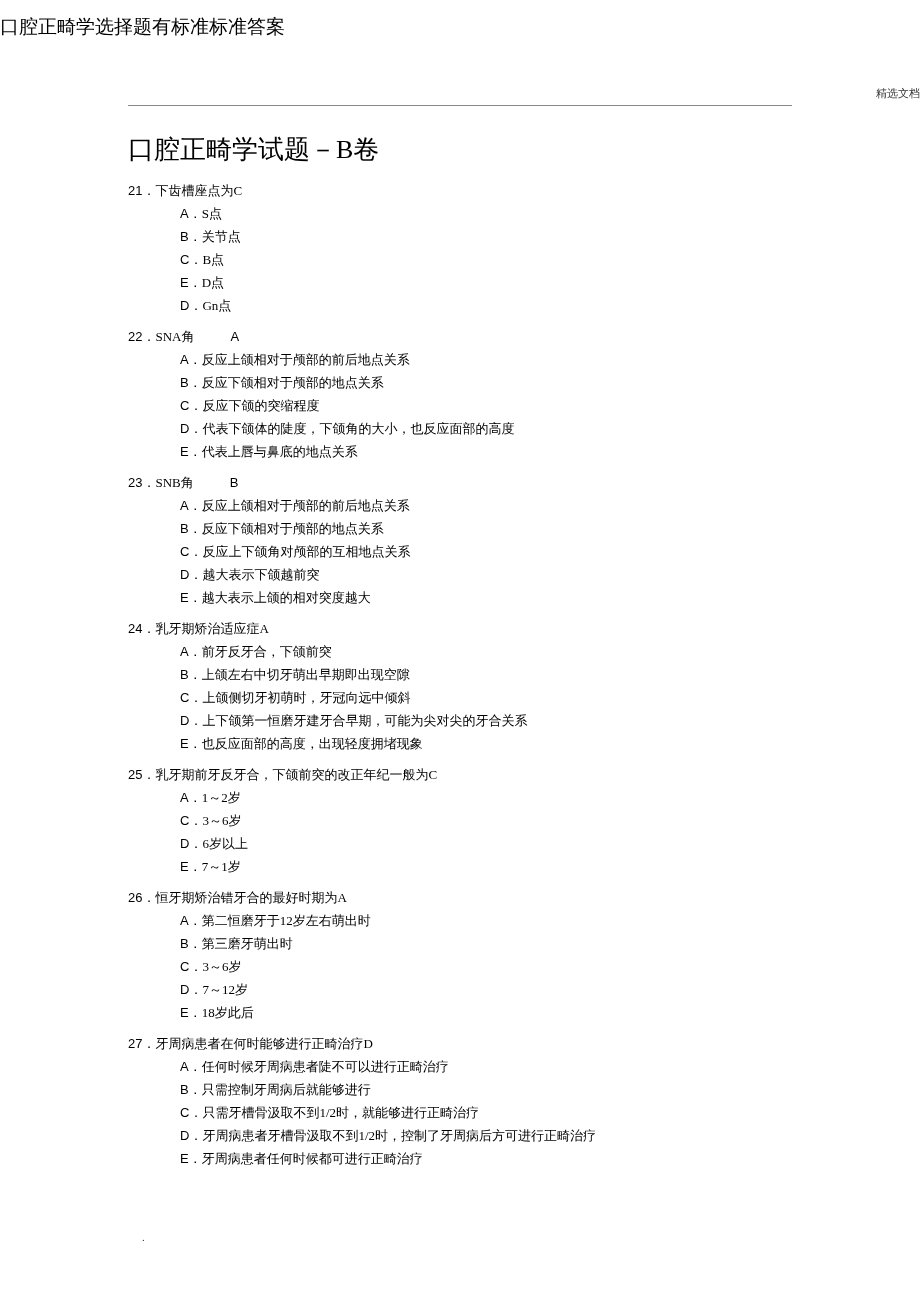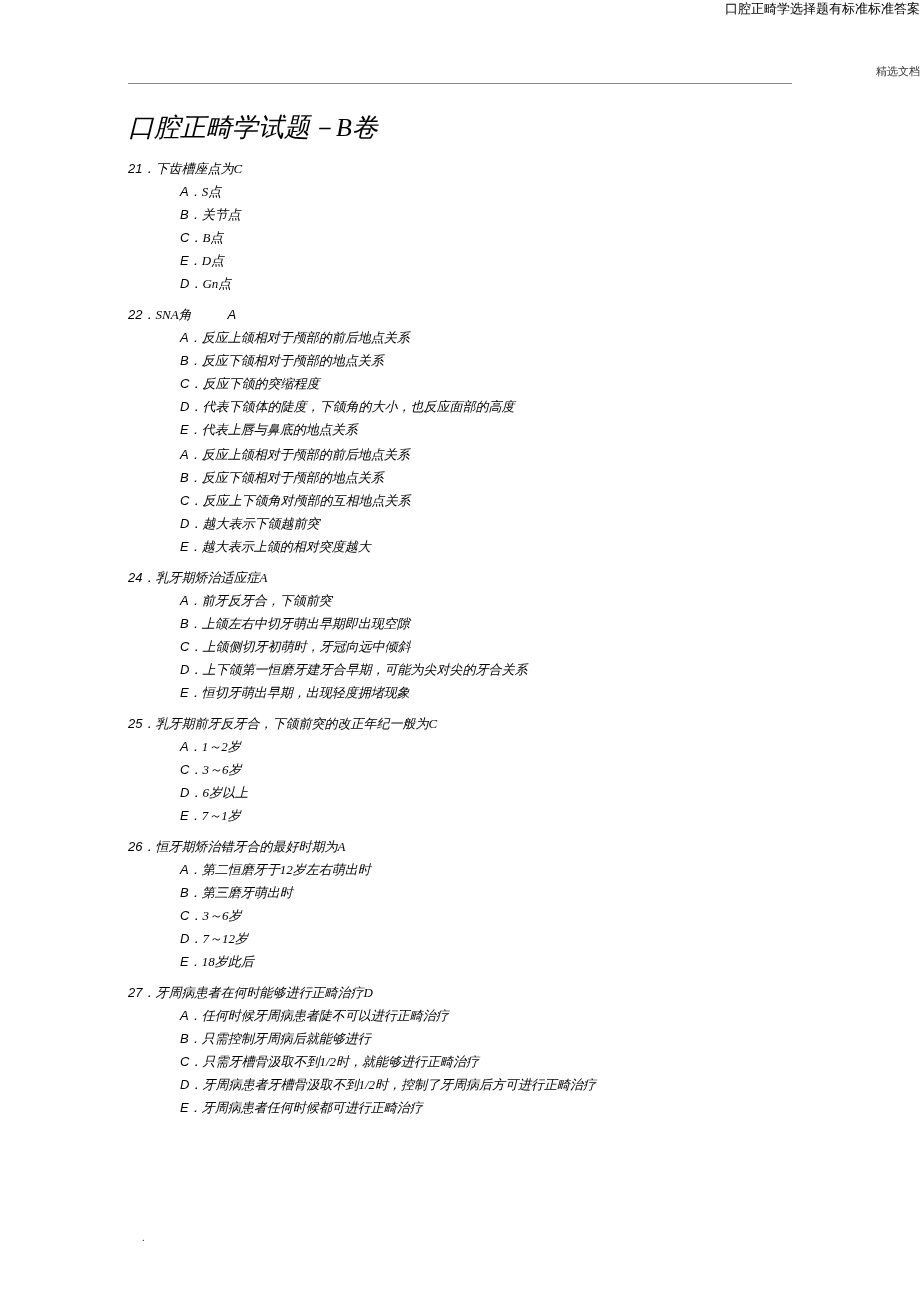--- a/index.html
+++ b/index.html
@@ -9,39 +9,39 @@
     }
     body {
       width: 920px;
       min-height: 1303px;
       background: #fff;
       font-family: "SimSun", "宋体", serif;
       color: #000;
       position: relative;
     }
     .page-header-top {
-      text-align: right;
-      font-size: 13px;
+      text-align: left;
+      font-size: 19px;
+      padding-top: 14px;
       font-family: "SimSun", "宋体", serif;
     }
     .page-header-right {
       text-align: right;
       font-size: 11px;
       padding-top: 46px;
       font-family: "SimSun", "宋体", serif;
       color: #333;
     }
     .hr-line {
       margin: 4px 128px 0 128px;
       border: none;
       border-top: 1px solid #888;
     }
     .content {
       padding: 26px 104px 0 128px;
-      font-style: italic;
     }
     .title {
       font-size: 26px;
       font-family: "SimSun", "宋体", serif;
       font-weight: normal;
       margin-bottom: 12px;
       letter-spacing: 0px;
     }
     .question {
       margin-bottom: 2px;
@@ -104,36 +104,37 @@
         <div class="q-line"><span class="qnum">22</span><span>．</span><span>SNA角</span><span class="ans-gap"></span><span class="opt-label">A</span></div>
         <div class="options">
           <div class="opt-line"><span class="opt-label">A</span><span>．</span><span>反应上颌相对于颅部的前后地点关系</span></div>
           <div class="opt-line"><span class="opt-label">B</span><span>．</span><span>反应下颌相对于颅部的地点关系</span></div>
           <div class="opt-line"><span class="opt-label">C</span><span>．</span><span>反应下颌的突缩程度</span></div>
           <div class="opt-line"><span class="opt-label">D</span><span>．</span><span>代表下颌体的陡度，下颌角的大小，也反应面部的高度</span></div>
           <div class="opt-line"><span class="opt-label">E</span><span>．</span><span>代表上唇与鼻底的地点关系</span></div>
         </div>
       </div>
       <div class="question">
+        <div class="q-line"><span class="qnum">23</span><span>．</span><span>SNB角</span><span class="ans-gap"></span><span class="opt-label">B</span></div>
         <div class="options">
           <div class="opt-line"><span class="opt-label">A</span><span>．</span><span>反应上颌相对于颅部的前后地点关系</span></div>
           <div class="opt-line"><span class="opt-label">B</span><span>．</span><span>反应下颌相对于颅部的地点关系</span></div>
           <div class="opt-line"><span class="opt-label">C</span><span>．</span><span>反应上下颌角对颅部的互相地点关系</span></div>
           <div class="opt-line"><span class="opt-label">D</span><span>．</span><span>越大表示下颌越前突</span></div>
           <div class="opt-line"><span class="opt-label">E</span><span>．</span><span>越大表示上颌的相对突度越大</span></div>
         </div>
       </div>
       <div class="question">
         <div class="q-line"><span class="qnum">24</span><span>．</span><span>乳牙期矫治适应症A</span></div>
         <div class="options">
           <div class="opt-line"><span class="opt-label">A</span><span>．</span><span>前牙反牙合，下颌前突</span></div>
           <div class="opt-line"><span class="opt-label">B</span><span>．</span><span>上颌左右中切牙萌出早期即出现空隙</span></div>
           <div class="opt-line"><span class="opt-label">C</span><span>．</span><span>上颌侧切牙初萌时，牙冠向远中倾斜</span></div>
           <div class="opt-line"><span class="opt-label">D</span><span>．</span><span>上下颌第一恒磨牙建牙合早期，可能为尖对尖的牙合关系</span></div>
-          <div class="opt-line"><span class="opt-label">E</span><span>．</span><span>恒切牙萌出早期，出现轻度拥堵现象</span></div>
+          <div class="opt-line"><span class="opt-label">E</span><span>．</span><span>也反应面部的高度，出现轻度拥堵现象</span></div>
         </div>
       </div>
       <div class="question">
         <div class="q-line"><span class="qnum">25</span><span>．</span><span>乳牙期前牙反牙合，下颌前突的改正年纪一般为C</span></div>
         <div class="options">
           <div class="opt-line"><span class="opt-label">A</span><span>．</span><span>1～2岁</span></div>
           <div class="opt-line"><span class="opt-label">C</span><span>．</span><span>3～6岁</span></div>
           <div class="opt-line"><span class="opt-label">D</span><span>．</span><span>6岁以上</span></div>
           <div class="opt-line"><span class="opt-label">E</span><span>．</span><span>7～1岁</span></div>
         </div>

